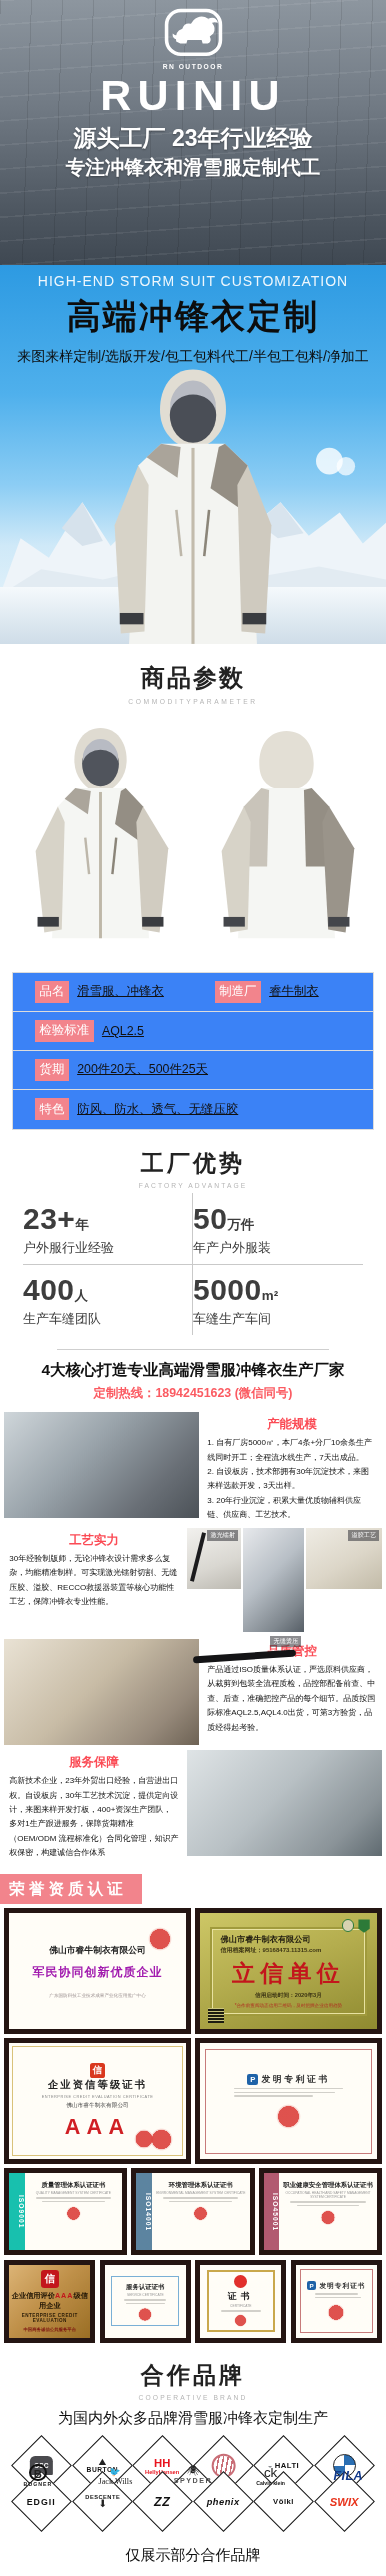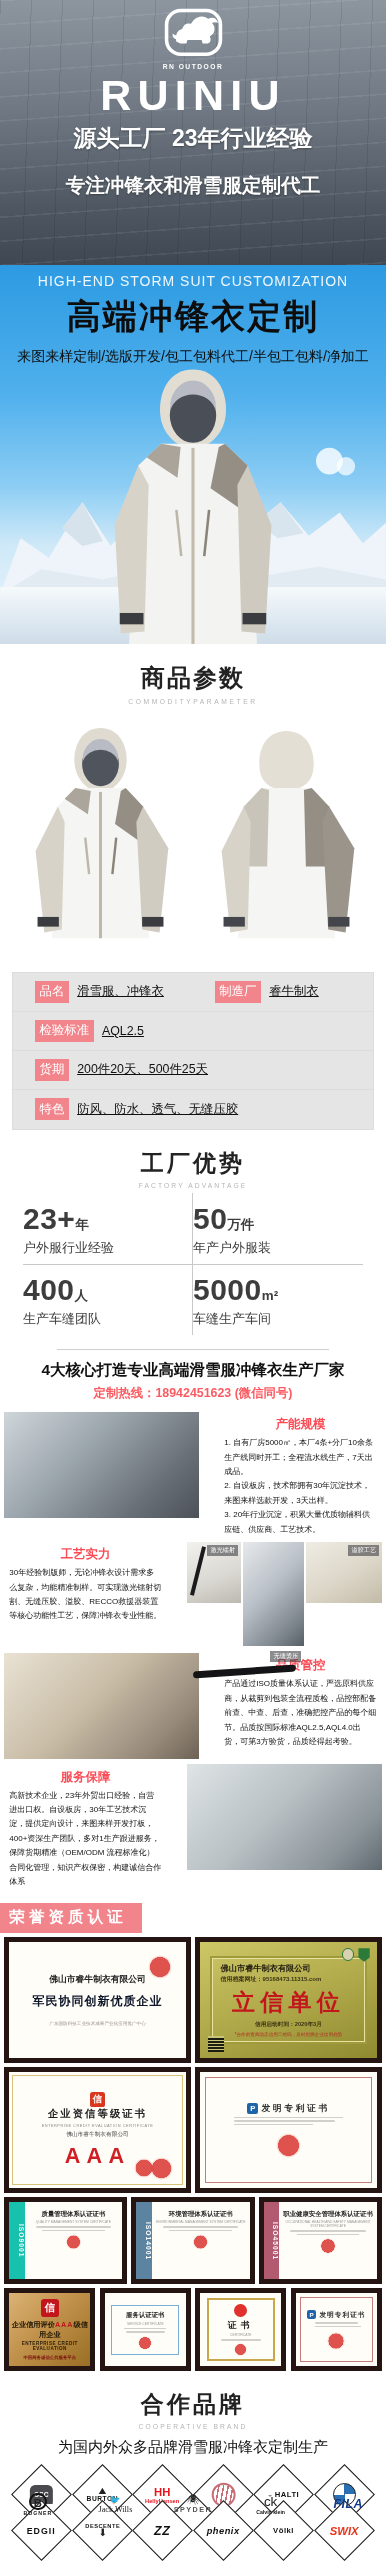--- a/index.html
+++ b/index.html
@@ -10,38 +10,38 @@
   
   .hd { height: 265px; overflow: hidden; text-align: center; color: #fff;
         background:
           repeating-linear-gradient(176deg, rgba(255,255,255,.07) 0 1.5px, transparent 1.5px 24px),
           repeating-linear-gradient(92deg, rgba(0,0,0,.10) 0 1px, transparent 1px 31px),
           linear-gradient(180deg, #8d969f 0%, #717a84 40%, #4f5862 78%, #3f4852 100%); }
   .hd-logo { margin: 8.2px auto 0; width: 62px; }
   .hd-logosub { font-size: 6.7px; letter-spacing: 1.5px; font-weight: bold; }
   .hd-brand { font-size: 43px; font-weight: bold; letter-spacing: 6.2px; line-height: 1.1; margin-top: 2.1px; }
   .hd-l1 { font-size: 23px; font-weight: bold; text-shadow: 0 1px 2.1px rgba(0,0,0,.35); margin-top: 3.1px; }
-  .hd-l2 { font-size: 19.6px; font-weight: bold; text-shadow: 0 1px 2.1px rgba(0,0,0,.35); margin-top: 18px; }
+  .hd-l2 { font-size: 19.6px; font-weight: bold; text-shadow: 0 1px 2.1px rgba(0,0,0,.35); margin-top: 0; }
 
   
   .hero { height: 379px; overflow: hidden; text-align: center;
           background: linear-gradient(180deg, #2d9ae2 0%, #4fb0ec 34%, #8ccdf4 58%, #cfe9f8 74%, #eef6fb 100%); }
   .hero-en { padding-top: 8.2px; color: rgba(255,255,255,.92); font-size: 14px; letter-spacing: 1px; }
   .hero-title { margin-top: 5.2px; font-size: 34px; font-weight: 900; color: #0d0d0d; letter-spacing: 2.1px; }
   .hero-sv { margin-top: 7.2px; font-size: 14px; font-weight: normal; color: #0d0d0d; }
   .hero-mtn { position: absolute; left: 0; bottom: 49px; }
   .hero-snow { position: absolute; left: 0; bottom: 0; width: 386px; height: 57px;
                background: linear-gradient(180deg, #f5f9fc, #dde8f0 60%, #cfdde8); }
   .hero-person { position: absolute; left: 50%; bottom: 0; transform: translateX(-50%); }
 
   
   .p-title { text-align: center; font-size: 24px; font-weight: 900; margin-top: 17.5px; letter-spacing: 2.1px; }
   .p-sub { text-align: center; font-size: 6.7px; color: #b5b5b5; letter-spacing: 2.6px; margin-top: 4.1px; }
   .jackets { display: flex; justify-content: center; align-items: flex-end; gap: 31px; height: 260px; padding-bottom: 8.2px; }
-  .ptable { margin: 7.2px 12.4px 0; border: 0.5px solid #dcdcdc; background: #e5e5e5; }
+  .ptable { margin: 7.2px 12.4px 0; border: 0.5px solid #dcdcdc; background: #3b82f6; }
   .prow { display: flex; align-items: center; border-bottom: 0.5px solid #dcdcdc; min-height: 39px; }
   .prow:last-child { border-bottom: none; }
   .pcell { display: flex; align-items: center; flex: 1; padding-left: 21.6px; }
   .chip { background: #f2848c; color: #fff; font-size: 12.4px; padding: 2.6px 4.6px; margin-right: 8.2px; white-space: nowrap; }
   .pval { font-size: 12.4px; color: #111; text-decoration: underline; }
 
   
   .a-title { text-align: center; font-size: 23px; font-weight: 900; margin-top: 18.5px; letter-spacing: 3.1px; }
   .a-sub { text-align: center; font-size: 6.7px; color: #b5b5b5; letter-spacing: 2.1px; margin-top: 3.1px; }
   .stats { display: grid; grid-template-columns: 1fr 1fr; margin: 4.1px 23px 0; }
@@ -49,21 +49,21 @@
   .stat:nth-child(odd) { border-right: 0.5px solid #c9c9c9; }
   .stat:nth-child(1), .stat:nth-child(2) { border-bottom: 0.5px solid #c9c9c9; }
   .stat-num { font-size: 30px; font-weight: bold; color: #3d3d3d; letter-spacing: 0.5px; }
   .stat-unit { font-size: 13.4px; font-weight: bold; color: #3d3d3d; }
   .stat-desc { font-size: 13px; color: #3d3d3d; margin-top: 3.1px; }
 
   
   .core-rule { height: 0.5px; background: #cfcfcf; margin: 13.4px 57px 10.3px; }
   .core-h { text-align: center; font-size: 15.5px; font-weight: 900; color: #111; }
   .core-tel { text-align: center; font-size: 12.4px; font-weight: bold; color: #fb5b62; margin: 4.1px 0 10.3px; }
-  .blk { display: flex; gap: 20px; margin: 5.2px 4.1px 0; }
+  .blk { display: flex; gap: 3px; margin: 5.2px 4.1px 0; }
   .bphoto { width: 195px; height: 106px; flex: none; }
   .btext { flex: 1; padding: 0 5.2px; }
   .btitle { color: #fb4b55; font-size: 12.4px; font-weight: bold; text-align: center; margin: 4.1px 0 3.1px; }
   .bpara { font-size: 8px; line-height: 1.8; color: #111; }
   .ph-g1 { background: linear-gradient(135deg,#cfd6da 0%,#9aa4ab 40%,#6a7077 75%,#4b5157); }
   .ph-g2 { background: linear-gradient(135deg,#e9e2d4 0%,#c8bca6 45%,#96897a 80%,#6d6254); }
   .ph-g4 { background: linear-gradient(135deg,#dfe4e6 0%,#b8c0c4 45%,#8a9398 80%,#5f6a70); }
   .collage { width: 195px; height: 106px; flex: none; display: grid; gap: 2.1px;
              grid-template-columns: 54px 61px 1fr; grid-template-rows: 61px 1fr; }
   .ctile { position: relative; }
@@ -80,21 +80,21 @@
             letter-spacing: 4.1px; padding: 4.6px 15.5px 4.6px 9.3px; margin-top: 13.4px; }
   .crow { display: flex; gap: 4.1px; margin: 4.1px 4.1px 0; }
   .cert { border: 5.2px solid #241513; background: #fffdf7; flex: 1; position: relative; overflow: hidden;
           display: flex; flex-direction: column; align-items: center; justify-content: center; text-align: center; }
   .crow1 .cert, .crow2 .cert { height: 126px; }
   .crow3 .cert { height: 87px; }
   .crow4 .cert { height: 83px; }
   .tline { height: 1.5px; background: #d2d0ca; margin: 2.1px 7.2px; border-radius: 1px; }
   .seal { border-radius: 50%; background: radial-gradient(circle at 50% 50%, rgba(217,52,48,.85) 0 58%, rgba(217,52,48,.25) 60%, transparent 70%); }
   .mil-co { font-size: 8.8px; font-weight: bold; color: #222; }
-  .mil-t { font-size: 12px; font-weight: bold; color: #0f172a; margin-top: 7.2px; letter-spacing: 1px; }
+  .mil-t { font-size: 12px; font-weight: bold; color: #a21caf; margin-top: 7.2px; letter-spacing: 1px; }
   .mil-is { font-size: 4.6px; color: #9a8f8f; margin-top: 11.3px; }
   .lixin { background: linear-gradient(160deg,#cdc766 0%,#b4ad4e 45%,#8f8a30 100%); }
   .lx-in { border: 1px solid #e8e2a0; outline: 2.1px solid #a09a3c; margin: 4.1px; padding: 4.1px 7.2px; width: 86%; }
   .lx-co { font-size: 8.2px; font-weight: bold; color: #201c10; text-align: left; }
   .lx-site { font-size: 6px; font-weight: bold; color: #3c3414; text-align: left; margin-top: 1px; }
   .lx-t { font-size: 23px; font-weight: 900; color: #c3161c; letter-spacing: 5.2px; margin-top: 3.1px; }
   .lx-start { font-size: 5.7px; font-weight: bold; color: #3c3414; margin-top: 3.1px; }
   .lx-note { font-size: 4.6px; color: #b02c20; margin-top: 3.1px; }
   .cr-t { font-size: 10.3px; font-weight: 900; color: #222; letter-spacing: 2.1px; }
   .cr-en { font-size: 3.9px; color: #8a8a8a; letter-spacing: 0.5px; margin-top: 1.5px; }

